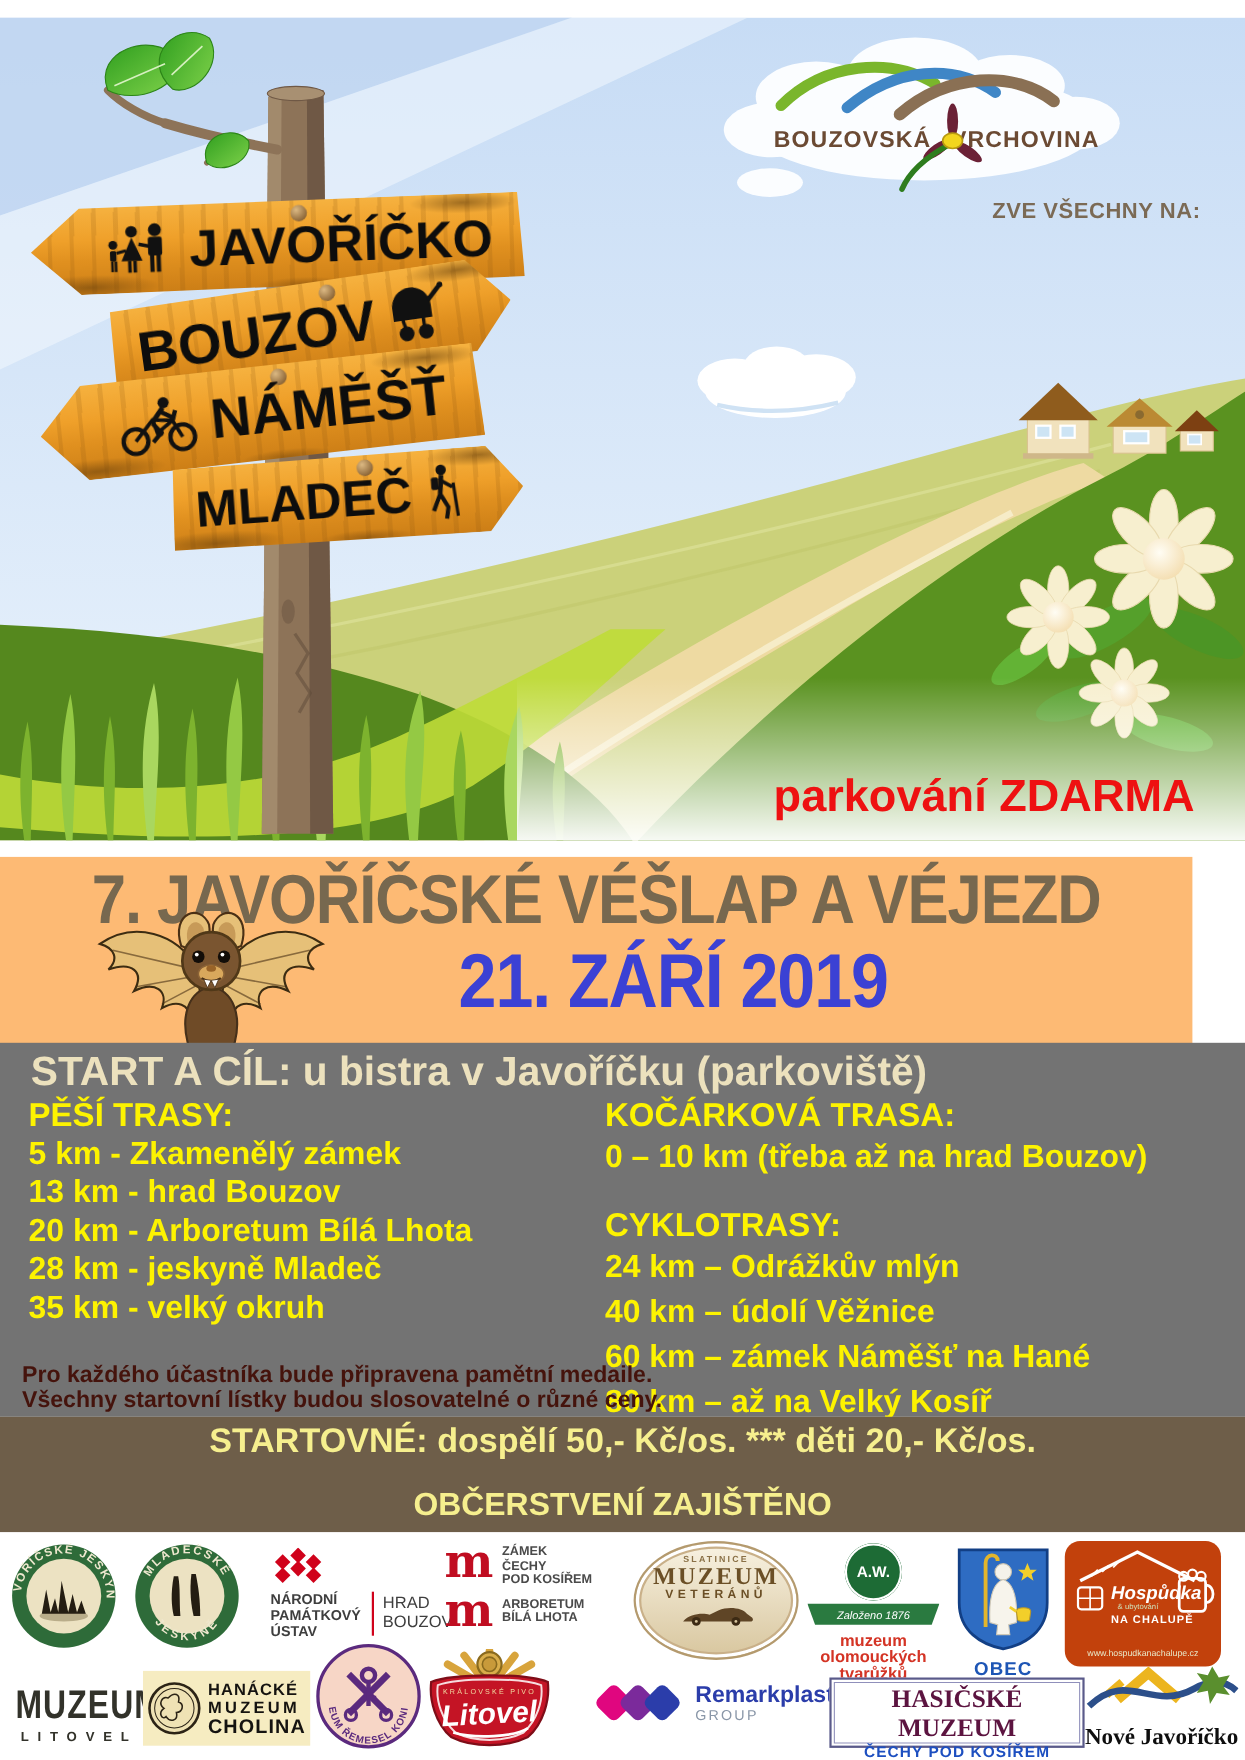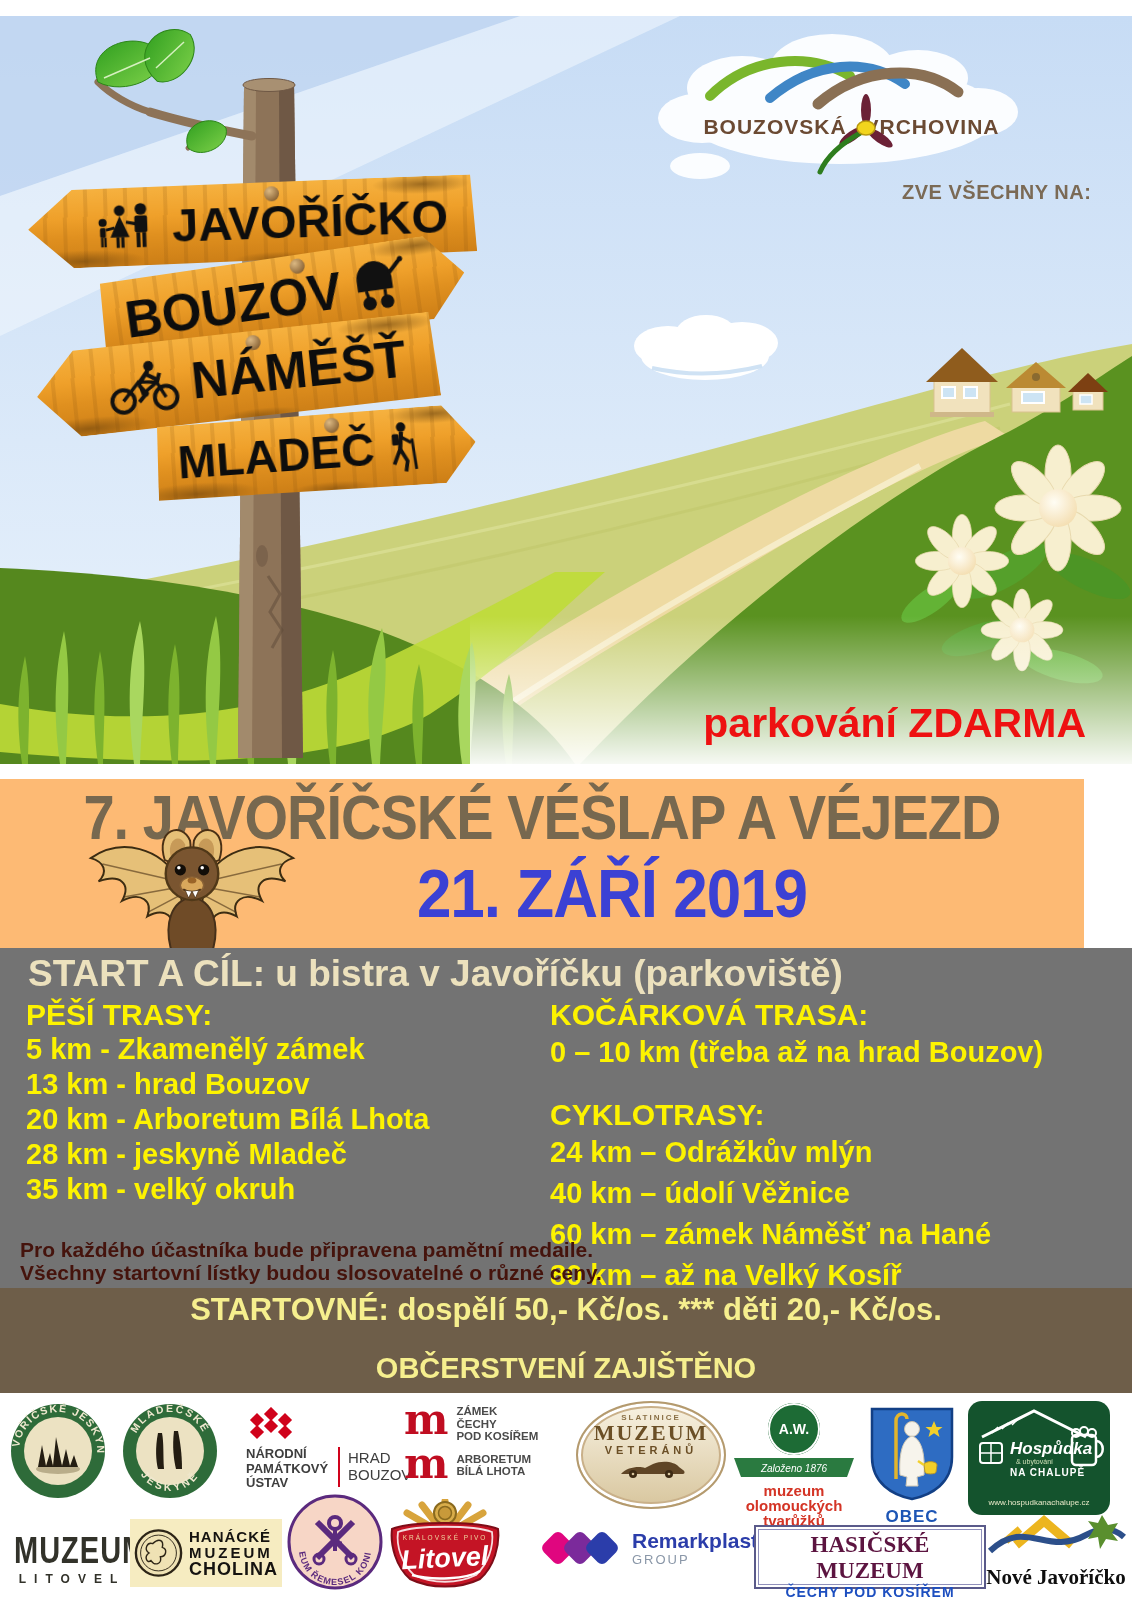--- a/index.html
+++ b/index.html
@@ -90,21 +90,21 @@
 
   .tvaruzky { width:128px; text-align:center; }
   .aw-circle { width:52px; height:52px; margin:0 auto; border-radius:50%; background:#1d6b35;
                box-shadow:inset 0 0 0 2px #fff, inset 0 0 0 4px #1d6b35; display:flex; align-items:center; justify-content:center;
                color:#fff; font-weight:bold; font-size:14px; }
   .tvz-lines div { font-size:15px; font-weight:bold; color:#d43425; line-height:15px; }
 
   .luka { width:100px; text-align:center; }
   .luka-name { font-size:17px; font-weight:bold; color:#1d55b5; letter-spacing:1px; margin-top:2px; }
 
-  .hospudka { width:142px; height:114px; background:#14532d; border-radius:14px; overflow:hidden; color:#fff; }
+  .hospudka { width:142px; height:114px; background:#c2410c; border-radius:14px; overflow:hidden; color:#fff; }
   .hsp-name1 { position:absolute; left:42px; top:38px; font-size:17px; font-weight:bold; font-style:italic; }
   .hsp-name2 { position:absolute; left:48px; top:57px; font-size:7px; color:#cfe0b8; }
   .hsp-name3 { position:absolute; left:30px; top:66px; font-size:10px; font-weight:bold; letter-spacing:1px;padding-left:12px; }
   .hsp-url   { position:absolute; left:0; right:0; bottom:8px; text-align:center; font-size:8px; color:#e8e8c8; }
 
   .mlitovel { width:116px; text-align:center; }
   .mlit1 { font-size:29px; font-weight:800; color:#32322a; transform:scaleY(1.25); letter-spacing:1px; }
   .mlit2 { font-size:12px; font-weight:bold; color:#32322a; letter-spacing:8px; margin-top:4px; }
 
   .hanacke { width:152px; height:68px; background:#f6ecc1; display:flex; align-items:center; gap:6px; padding:0 4px; box-sizing:border-box; }

